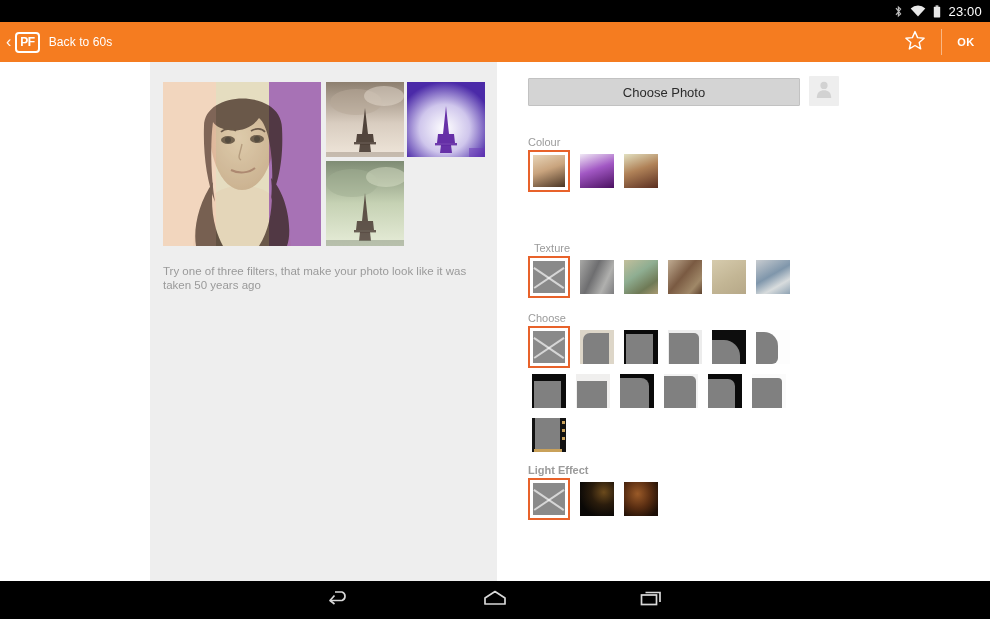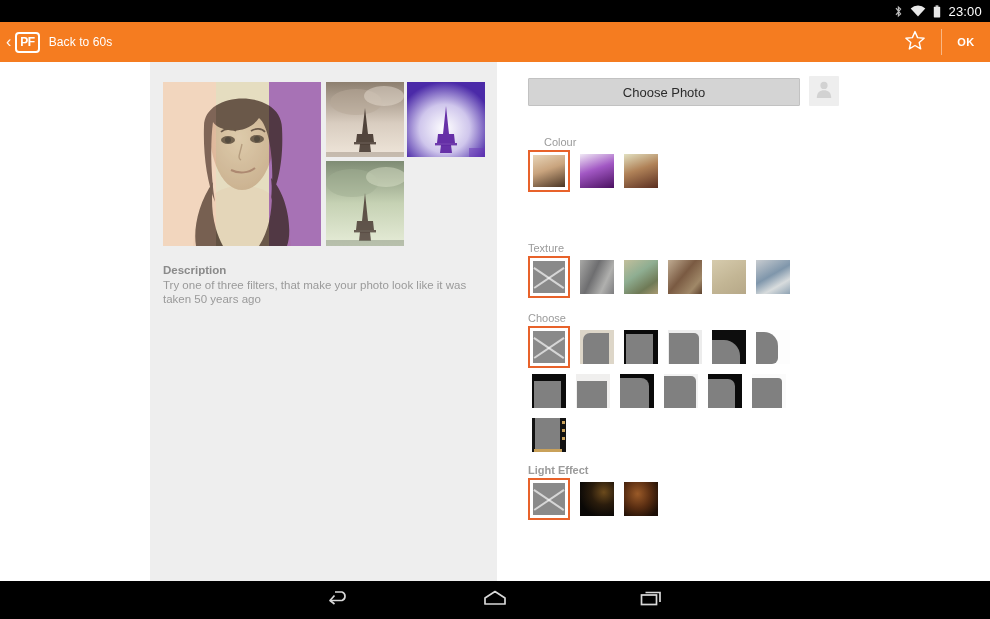--- a/index.html
+++ b/index.html
@@ -256,49 +256,48 @@
             <path d="M39 32 L36 60 H31 L30 69 H48 L47 60 H42 Z" fill="#4a3b34" opacity=".85"></path>
             <path d="M34 71 H44 L45 80 H33 Z" fill="#4a3b34" opacity=".82"></path>
             <rect x="28" y="69" width="22" height="2.4" fill="#4a3b34" opacity=".8"></rect>
             <rect x="0" y="79" width="78" height="6" fill="#8a9480" opacity=".5"></rect>
           </svg>
         </div>
 
       </div>
 
       <div class="desc-block">
-        <div class="desc-title">Description</div>
         <div class="desc-body">Try one of three filters, that make your photo look like it was taken 50 years ago</div>
       </div>
     </div>
 
     <div class="right-panel">
 
       <div class="choose-row">
         <div class="choose-btn">Choose Photo</div>
         <div class="avatar-btn">
           <span>
             <svg width="20" height="20" viewBox="0 0 20 20">
               <circle cx="10" cy="6.4" r="3.6" fill="#d2d2d2"></circle>
               <path d="M2.8 19 C2.8 13.4 6 11.2 10 11.2 C14 11.2 17.2 13.4 17.2 19 Z" fill="#d2d2d2"></path>
             </svg>
           </span>
         </div>
       </div>
 
-      <div class="sec-label" style="left:31px;top:74px;margin-left:16px;">Colour</div>
+      <div class="sec-label" style="left:31px;top:74px;">Colour</div>
       <div class="thumb-row" style="left:35px;top:92px;">
         <div class="thumb sel">
           <div class="inner" style="background:linear-gradient(160deg,#e8d5b8 0%,#c9a47e 45%,#4a3524 100%);"></div>
         </div>
         <div class="thumb" style="background:linear-gradient(160deg,#f0e8f5 0%,#a258c4 45%,#4a1060 100%);"></div>
         <div class="thumb" style="background:linear-gradient(160deg,#e2e0c0 0%,#b08258 45%,#5a2e20 100%);"></div>
       </div>
 
-      <div class="sec-label" style="left:31px;top:180px;">Texture</div>
+      <div class="sec-label" style="left:37px;top:180px;">Texture</div>
       <div class="thumb-row" style="left:35px;top:198px;">
         <div class="thumb sel">
           <div class="inner">
               <span class="xmark"></span>
             </div>
         </div>
         <div class="thumb" style="background:linear-gradient(115deg,#a8a8a6,#6e6e70 40%,#b0b0ae 72%,#7d7d7f);"></div>
         <div class="thumb" style="background:linear-gradient(145deg,#c2bf9c,#8fae92 40%,#6f7a56 75%,#a89a72);"></div>
         <div class="thumb" style="background:linear-gradient(130deg,#c0ac92,#7a5a42 45%,#a08868 78%,#5e422e);"></div>
         <div class="thumb" style="background:linear-gradient(150deg,#d6cbad,#c3b695 55%,#b6a888);"></div>

